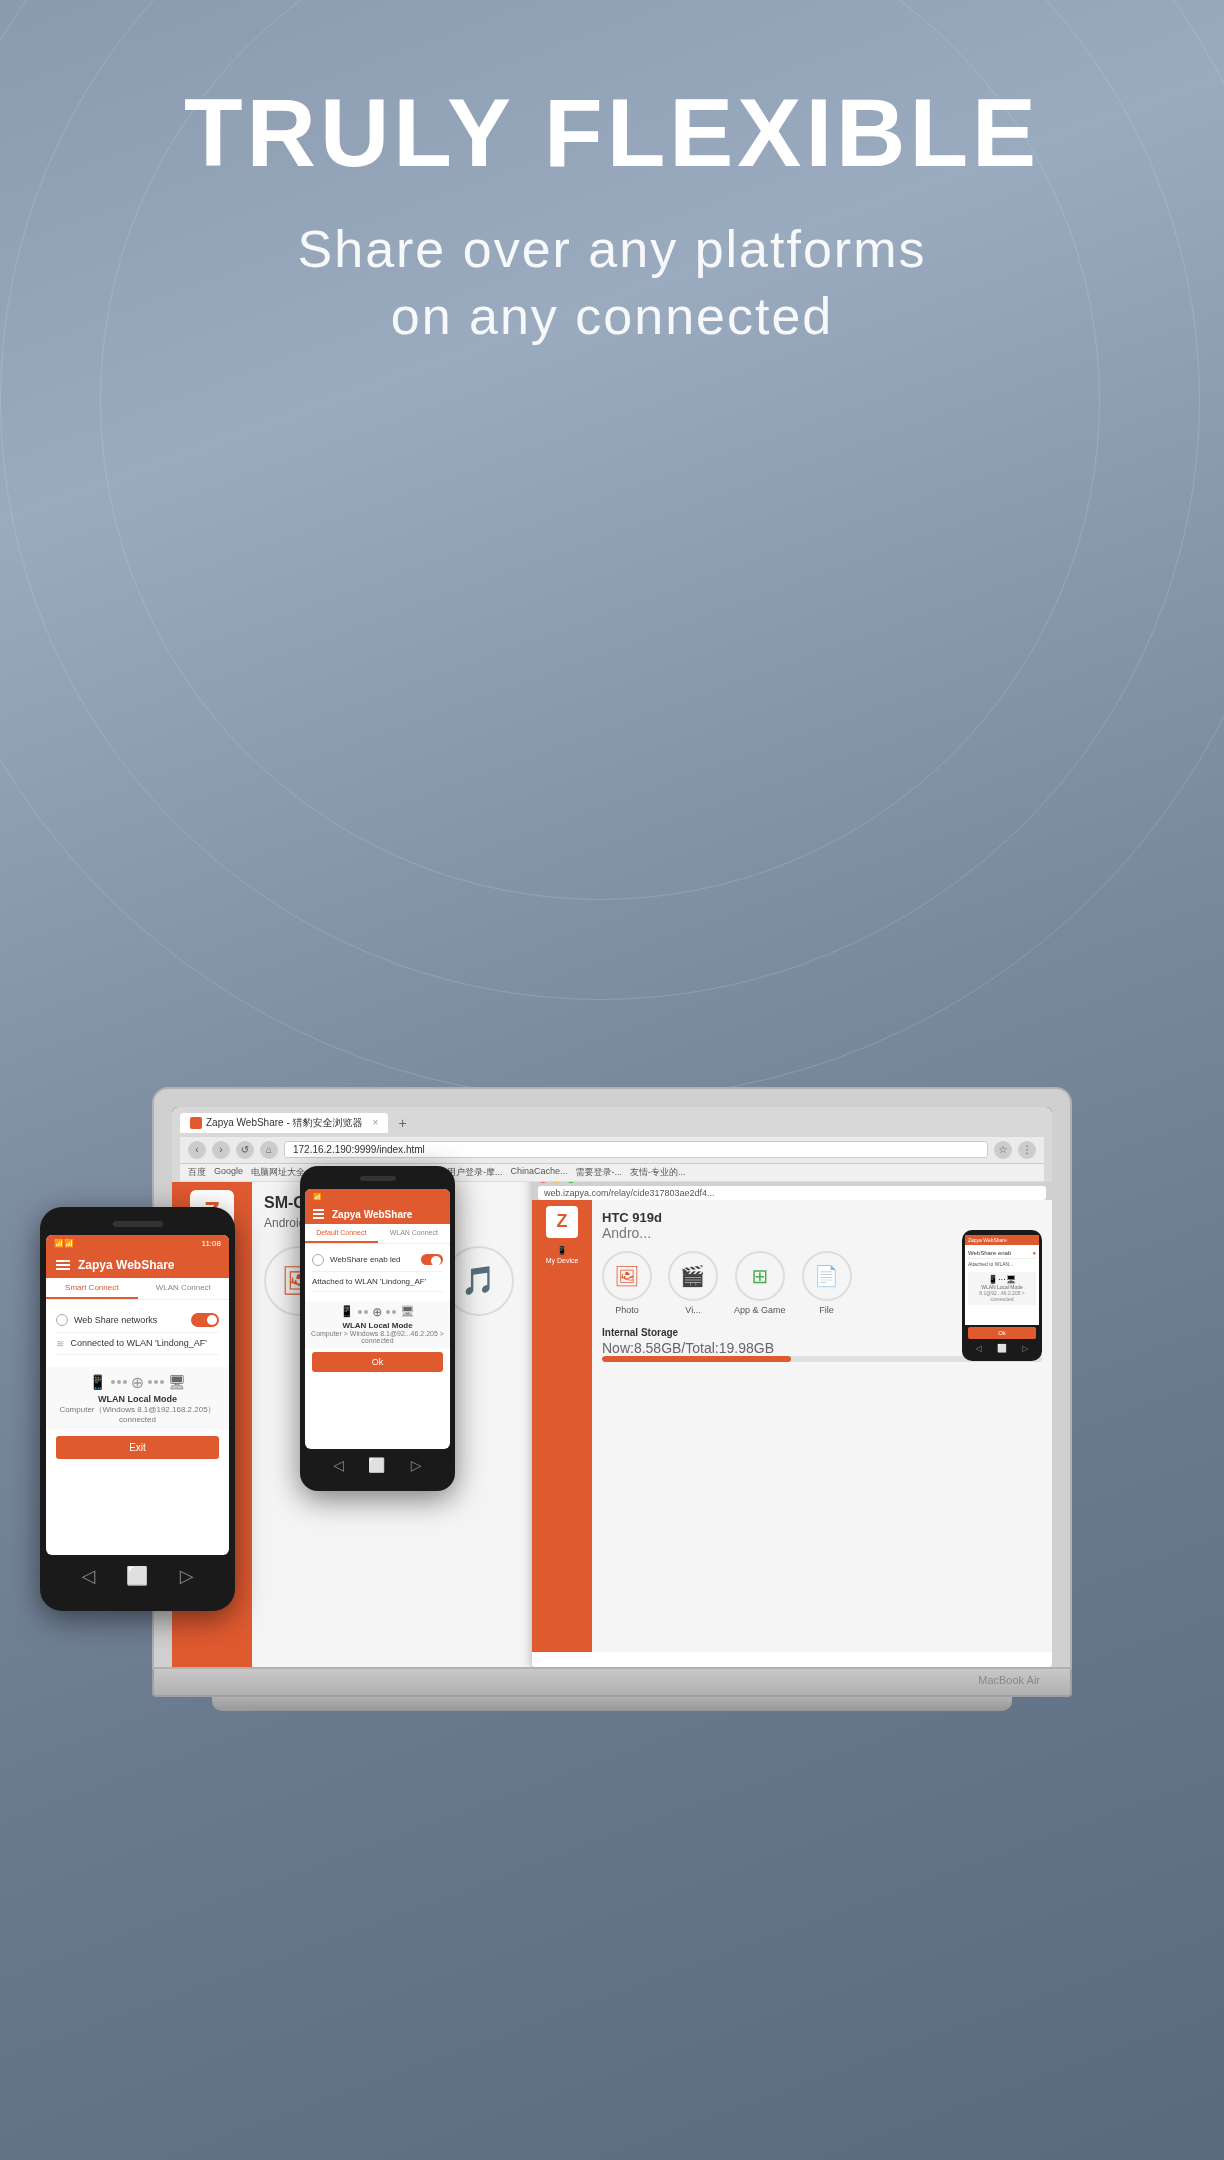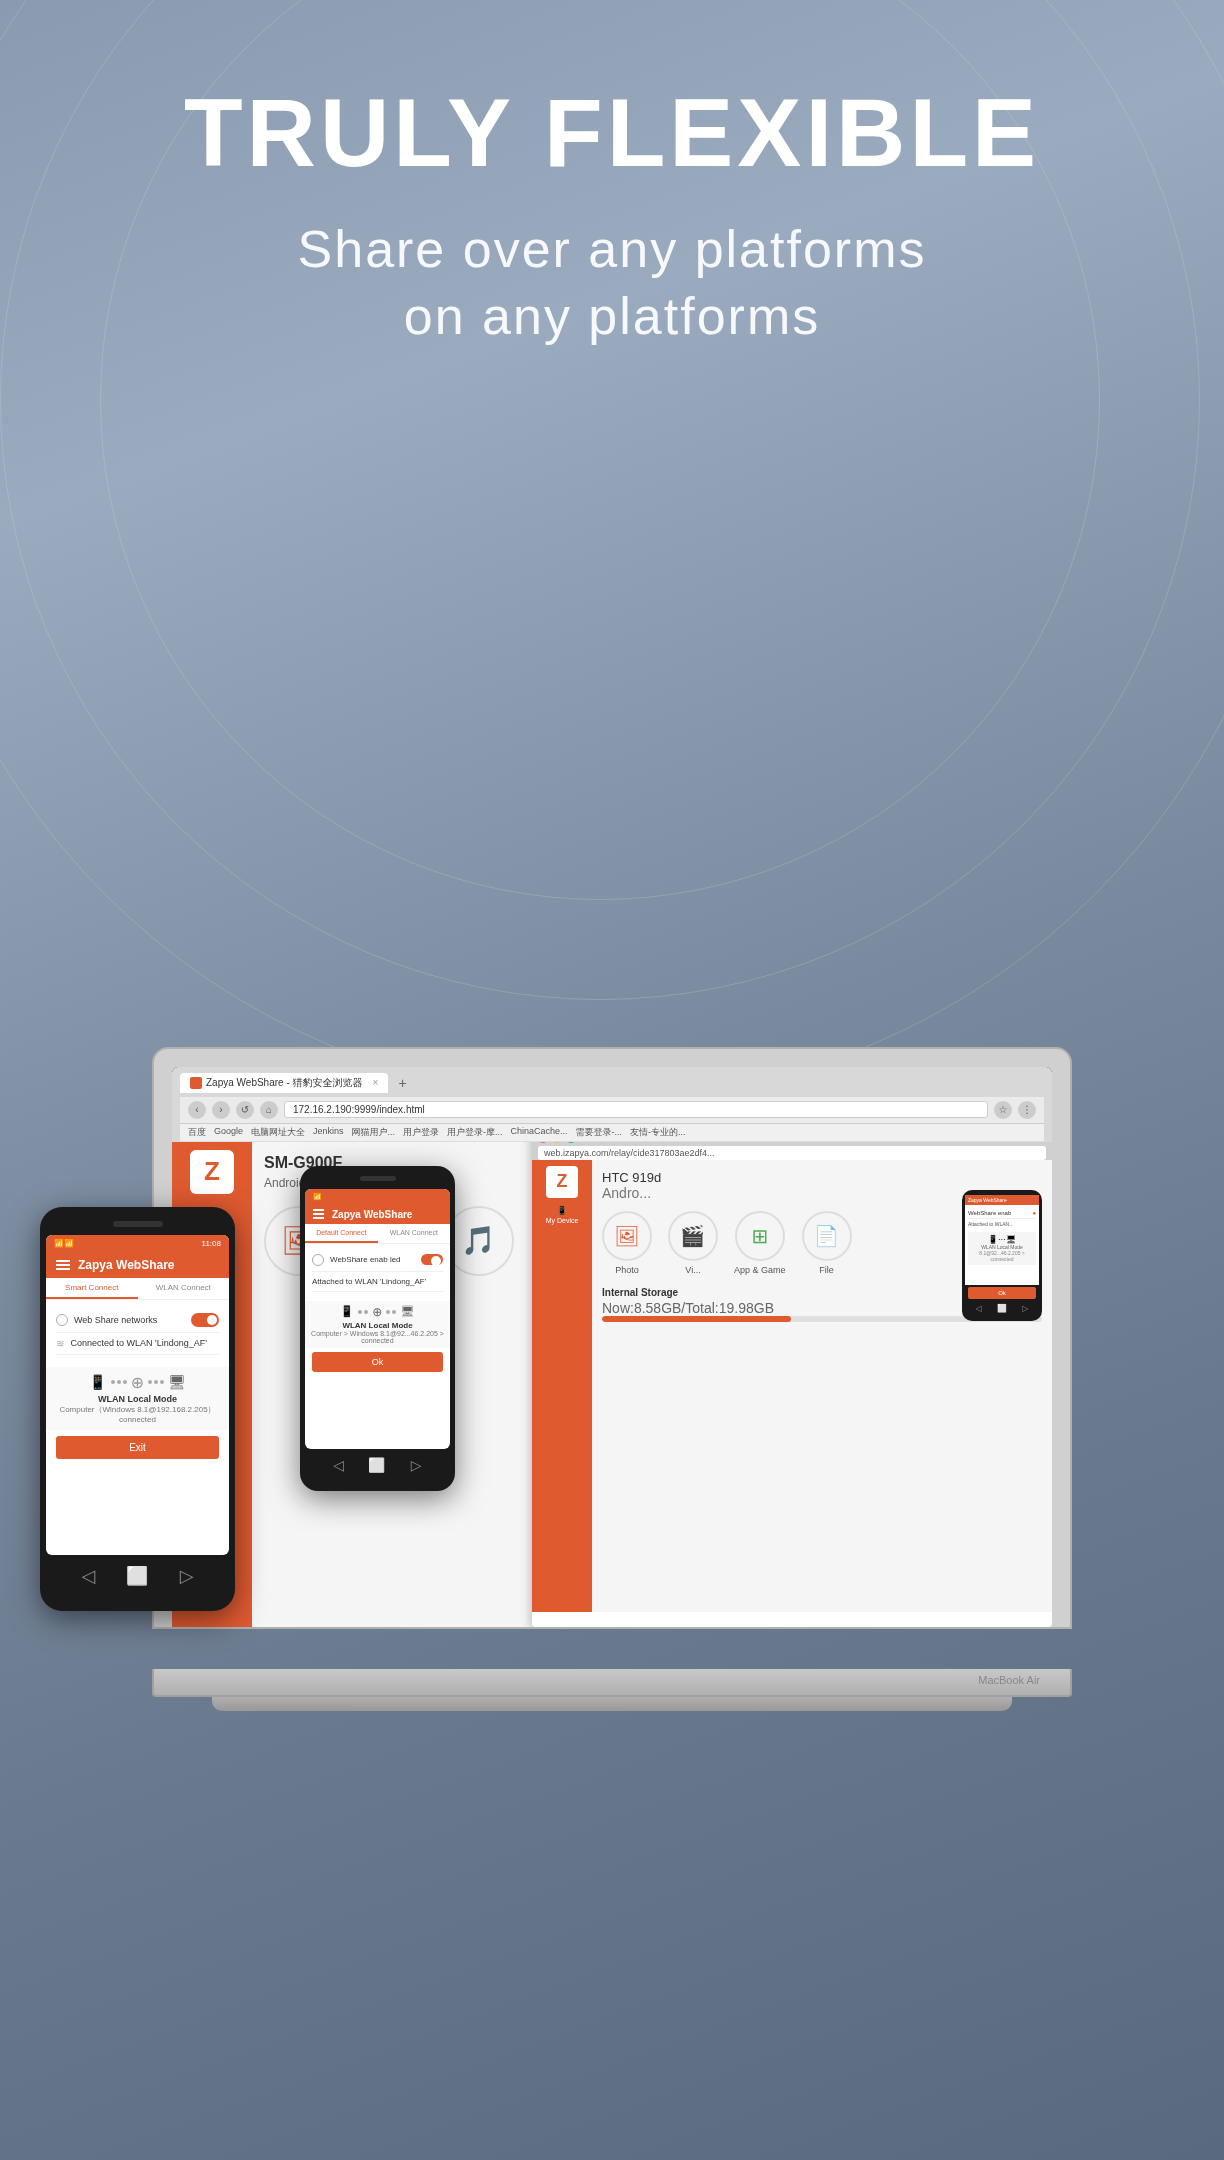--- a/index.html
+++ b/index.html
@@ -96,21 +96,20 @@
       overflow: hidden;
       height: 560px;
       position: relative;
     }
     .laptop-base {
       background: linear-gradient(180deg, #c8c8c8, #b0b0b0);
       height: 28px;
       border-radius: 0 0 4px 4px;
       border: 2px solid #a0a0a0;
       border-top: none;
-      margin-top: 40px;
     }
     .laptop-foot {
       background: linear-gradient(180deg, #b0b0b0, #989898);
       height: 14px;
       margin: 0 60px;
       border-radius: 0 0 10px 10px;
     }
 
     
     .browser {
@@ -324,21 +323,21 @@
       color: white; font-size: 8px; gap: 2px;
     }
     .bn-main {
       flex: 1;
       background: #f5f5f5;
       padding: 10px;
       position: relative;
     }
     .bn-device-label {
       font-size: 13px;
-      font-weight: 400;
+      font-weight: 700;
       color: #333;
     }
     .bn-device-os {
       font-size: 14px;
       color: #777;
       margin-bottom: 10px;
     }
     .bn-file-icons {
       display: flex; gap: 16px;
     }
@@ -570,21 +569,21 @@
 <div class="hero-bg">
 
   <div class="arc arc-1"></div>
   <div class="arc arc-2"></div>
   <div class="arc arc-3"></div>
 
   <div class="hero-text">
     <div class="hero-title">TRULY FLEXIBLE</div>
     <div class="hero-subtitle">
       <span>Share over any platforms</span><br>
-      <span>on any platforms</span>
+      <span>on any connected</span>
     </div>
   </div>
 
   <div class="devices-section">
 
     <div class="phone-left">
       <div class="phone-body">
         <div class="phone-speaker"></div>
         <div class="phone-screen">
 

